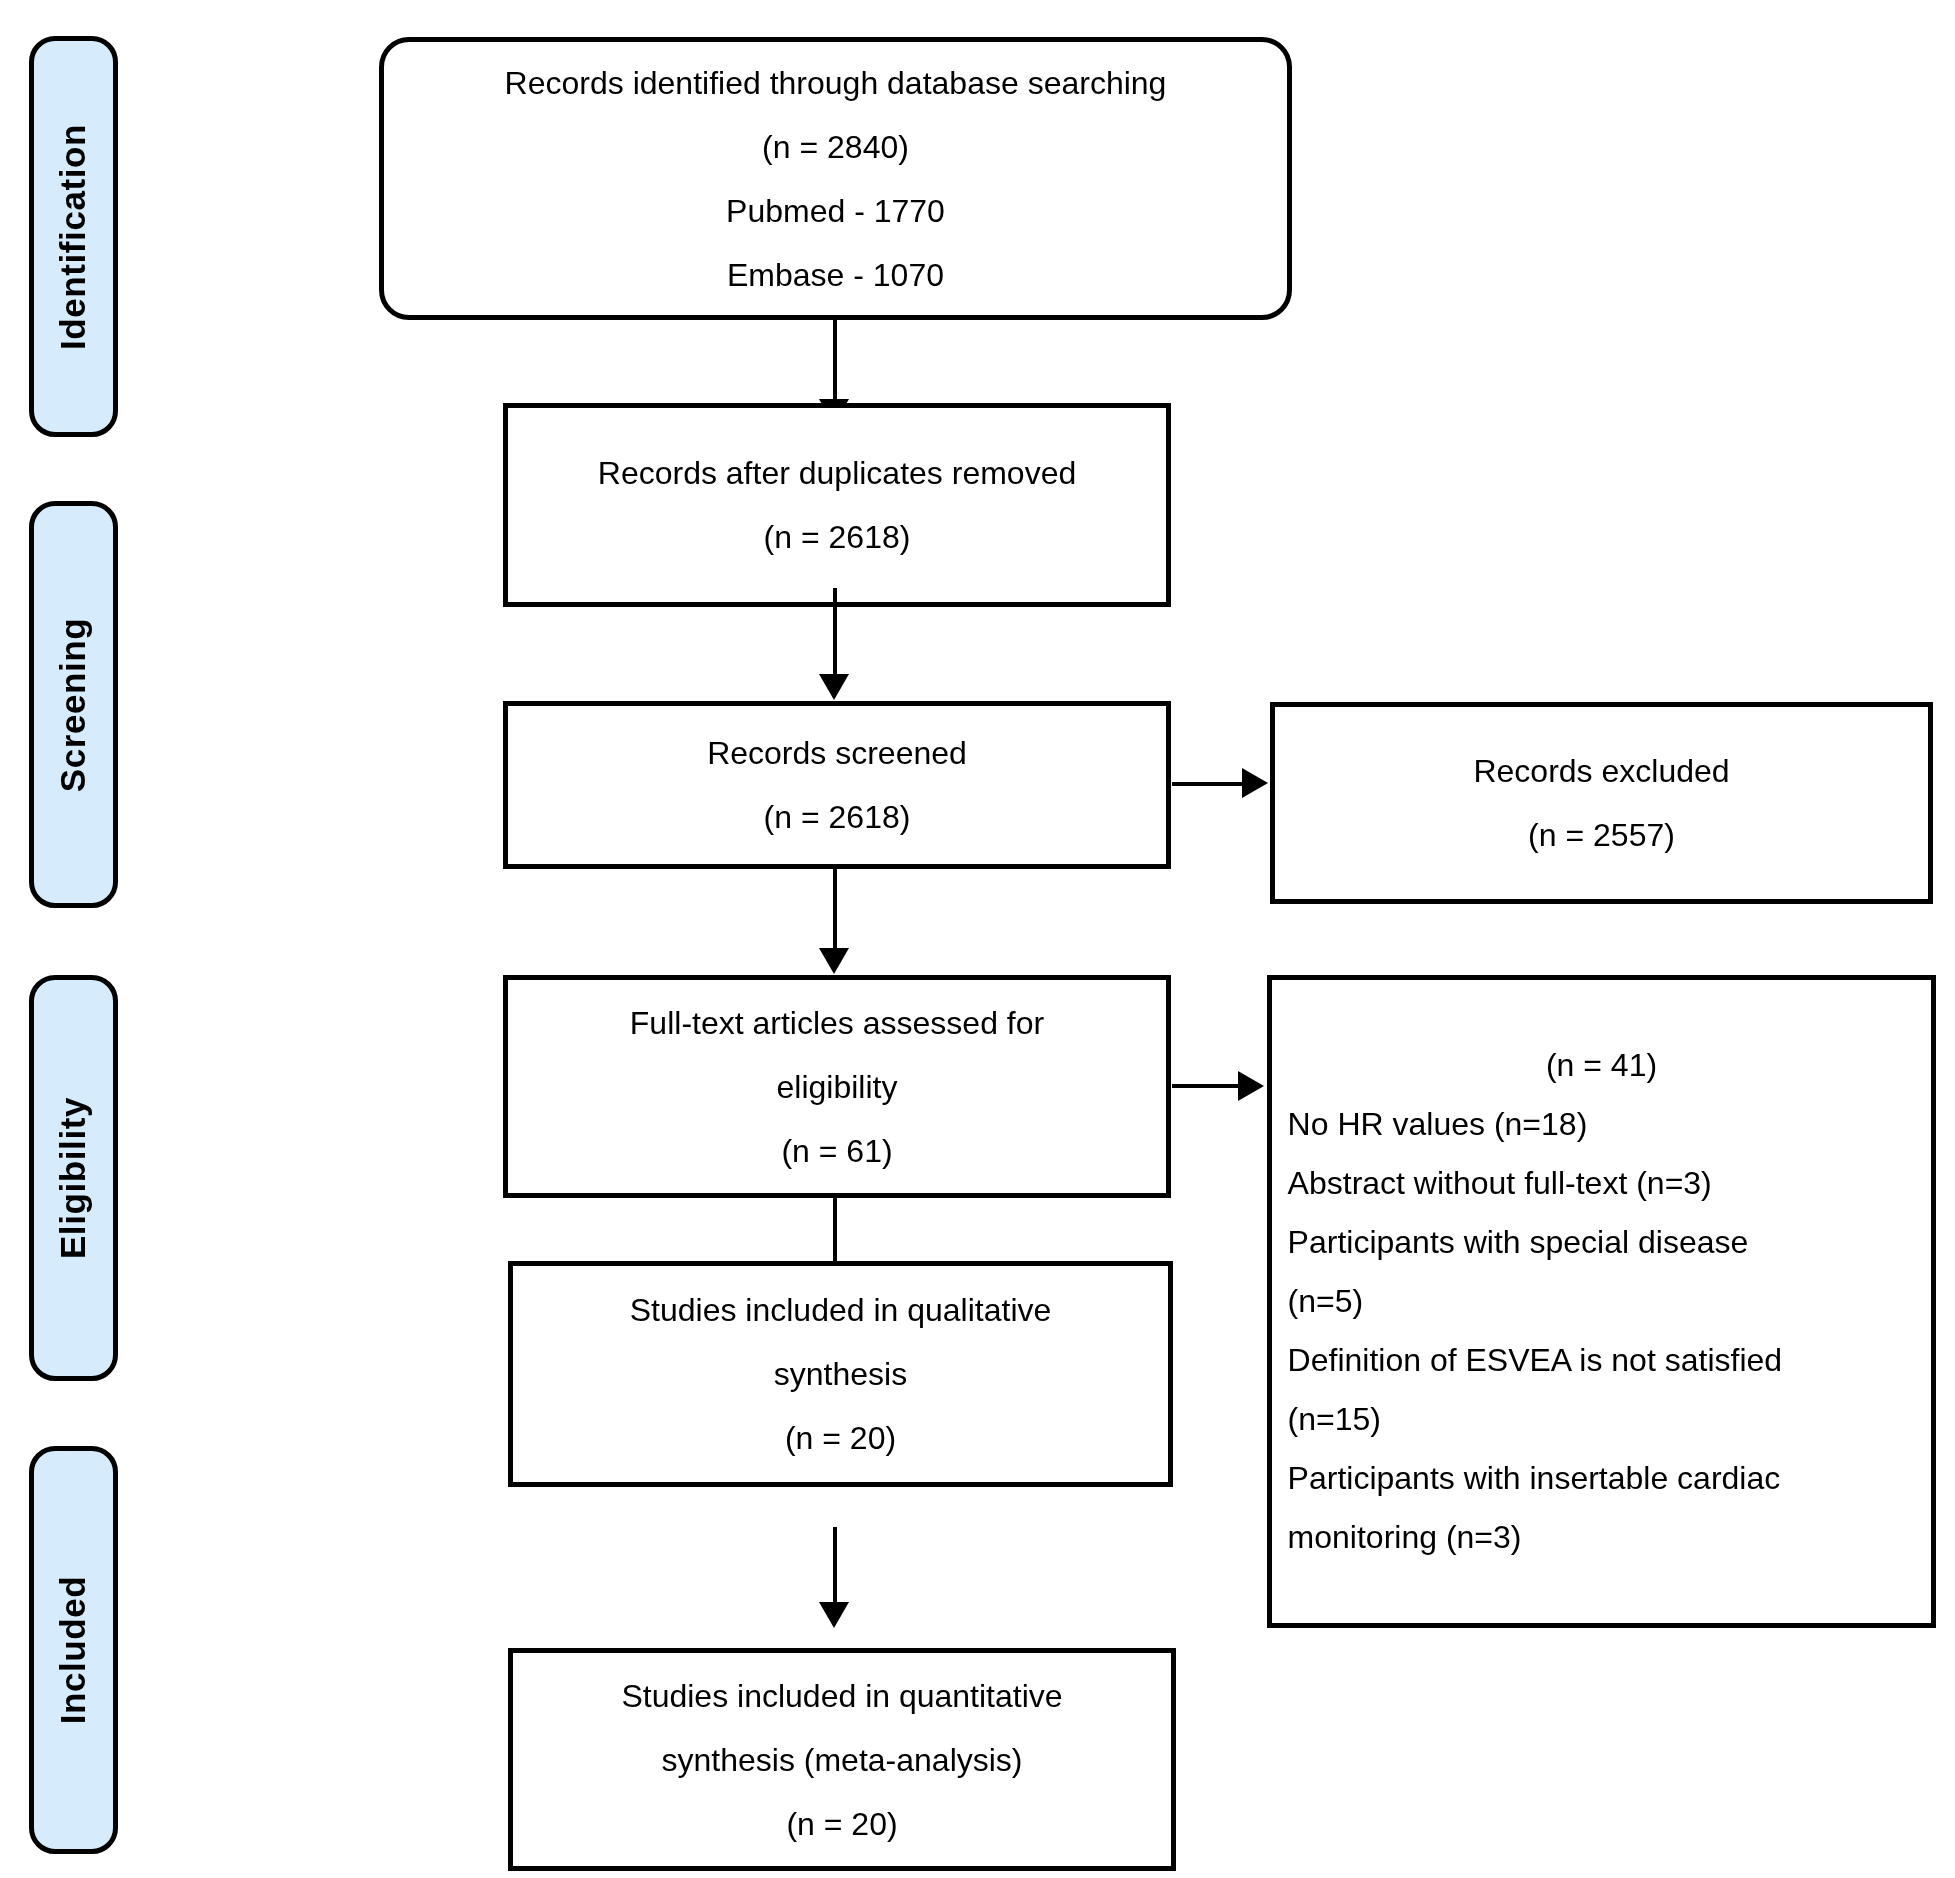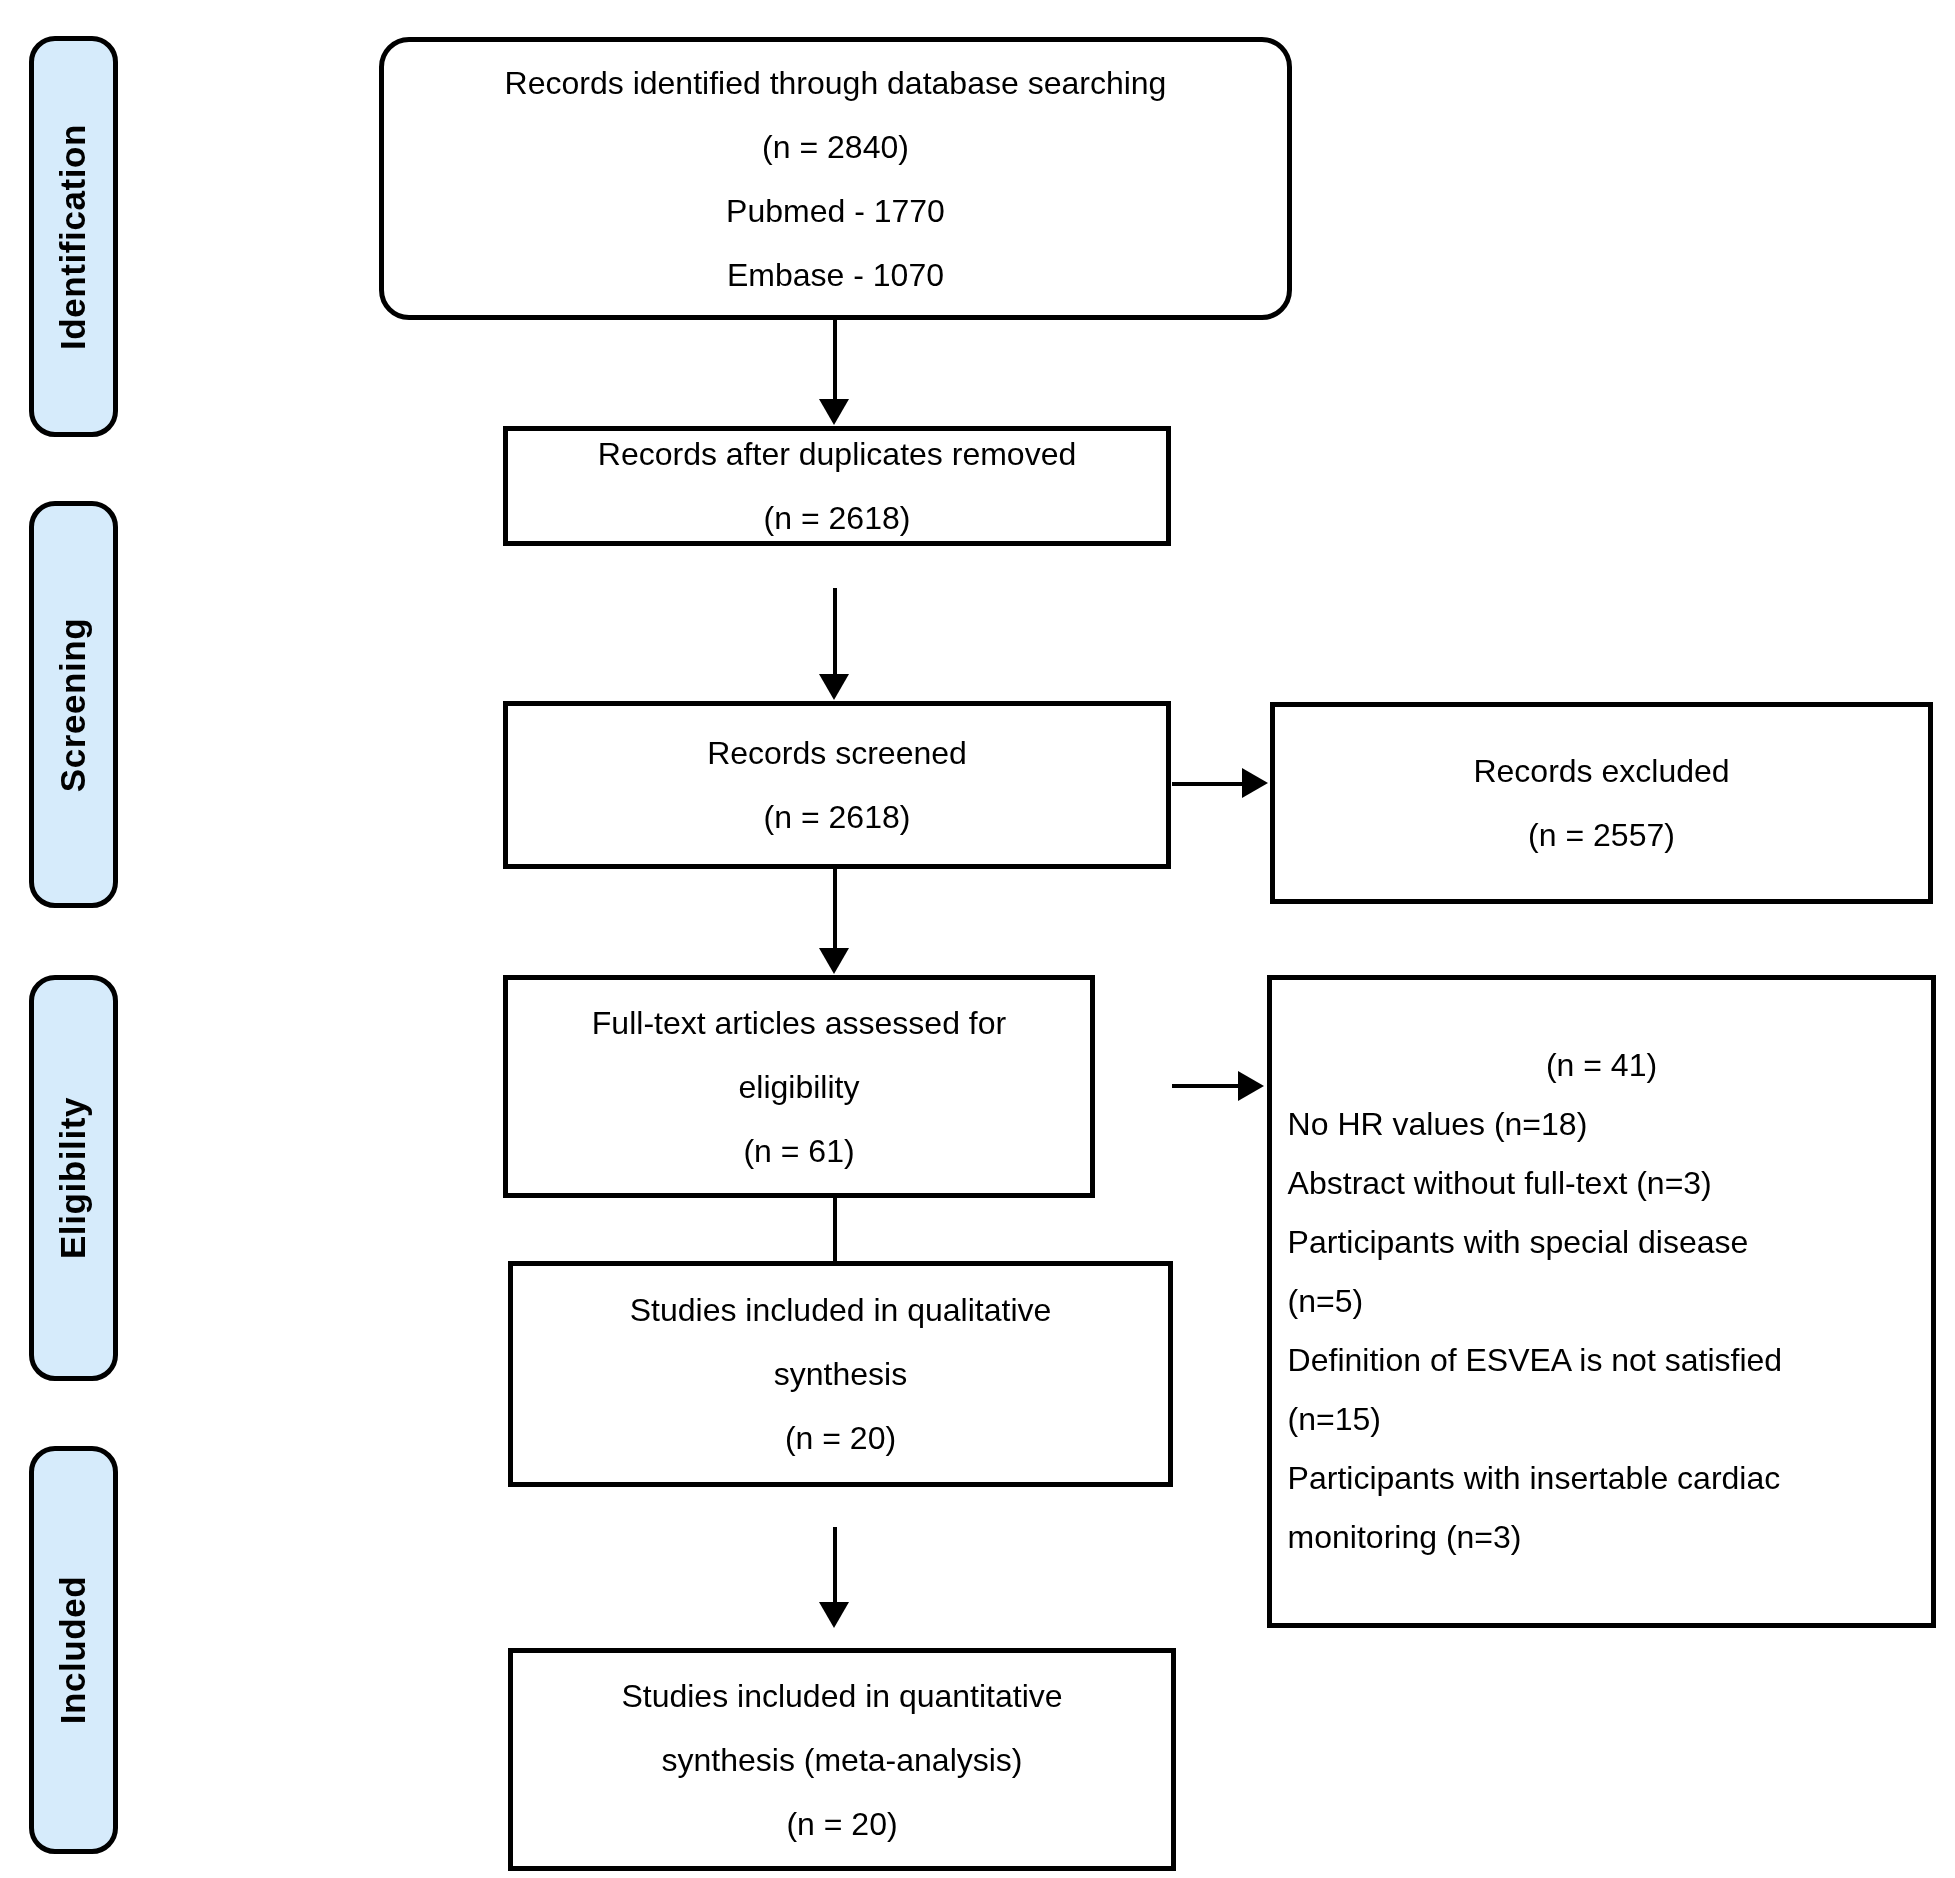--- a/index.html
+++ b/index.html
@@ -82,21 +82,21 @@
   <div class="fbox" style="left:379px;top:37px;width:913px;height:283px;border-radius:30px;">
     <div class="line">Records identified through database searching</div>
     <div class="line">(n = 2840)</div>
     <div class="line">Pubmed - 1770</div>
     <div class="line">Embase - 1070</div>
   </div>
 
   <div class="vline" style="left:833px;top:320px;height:81px;"></div>
   <div class="head-down" style="left:819px;top:399px;"></div>
 
-  <div class="fbox" style="left:503px;top:426px;width:668px;height:120px;text-align:center;">
+  <div class="fbox" style="left:503px;top:403px;width:668px;height:204px;text-align:center;">
     <div class="line">Records after duplicates removed</div>
     <div class="line">(n = 2618)</div>
   </div>
 
   <div class="vline" style="left:833px;top:588px;height:86px;"></div>
   <div class="head-down" style="left:819px;top:674px;"></div>
 
   <div class="fbox" style="left:503px;top:701px;width:668px;height:168px;">
     <div class="line">Records screened</div>
     <div class="line">(n = 2618)</div>
@@ -106,21 +106,21 @@
   <div class="head-right" style="left:1242px;top:768px;"></div>
 
   <div class="fbox" style="left:1270px;top:702px;width:663px;height:202px;">
     <div class="line">Records excluded</div>
     <div class="line">(n = 2557)</div>
   </div>
 
   <div class="vline" style="left:833px;top:868px;height:80px;"></div>
   <div class="head-down" style="left:819px;top:948px;"></div>
 
-  <div class="fbox" style="left:503px;top:975px;width:592px;height:223px;">
+  <div class="fbox" style="left:503px;top:975px;width:668px;height:223px;">
     <div class="line">Full-text articles assessed for</div>
     <div class="line">eligibility</div>
     <div class="line">(n = 61)</div>
   </div>
 
   <div class="hline" style="left:1172px;top:1084px;width:67px;"></div>
   <div class="head-right" style="left:1238px;top:1071px;"></div>
 
   <div class="fbox reasons" style="left:1267px;top:975px;width:669px;height:653px;">
     <div class="line center">(n = 41)</div>

